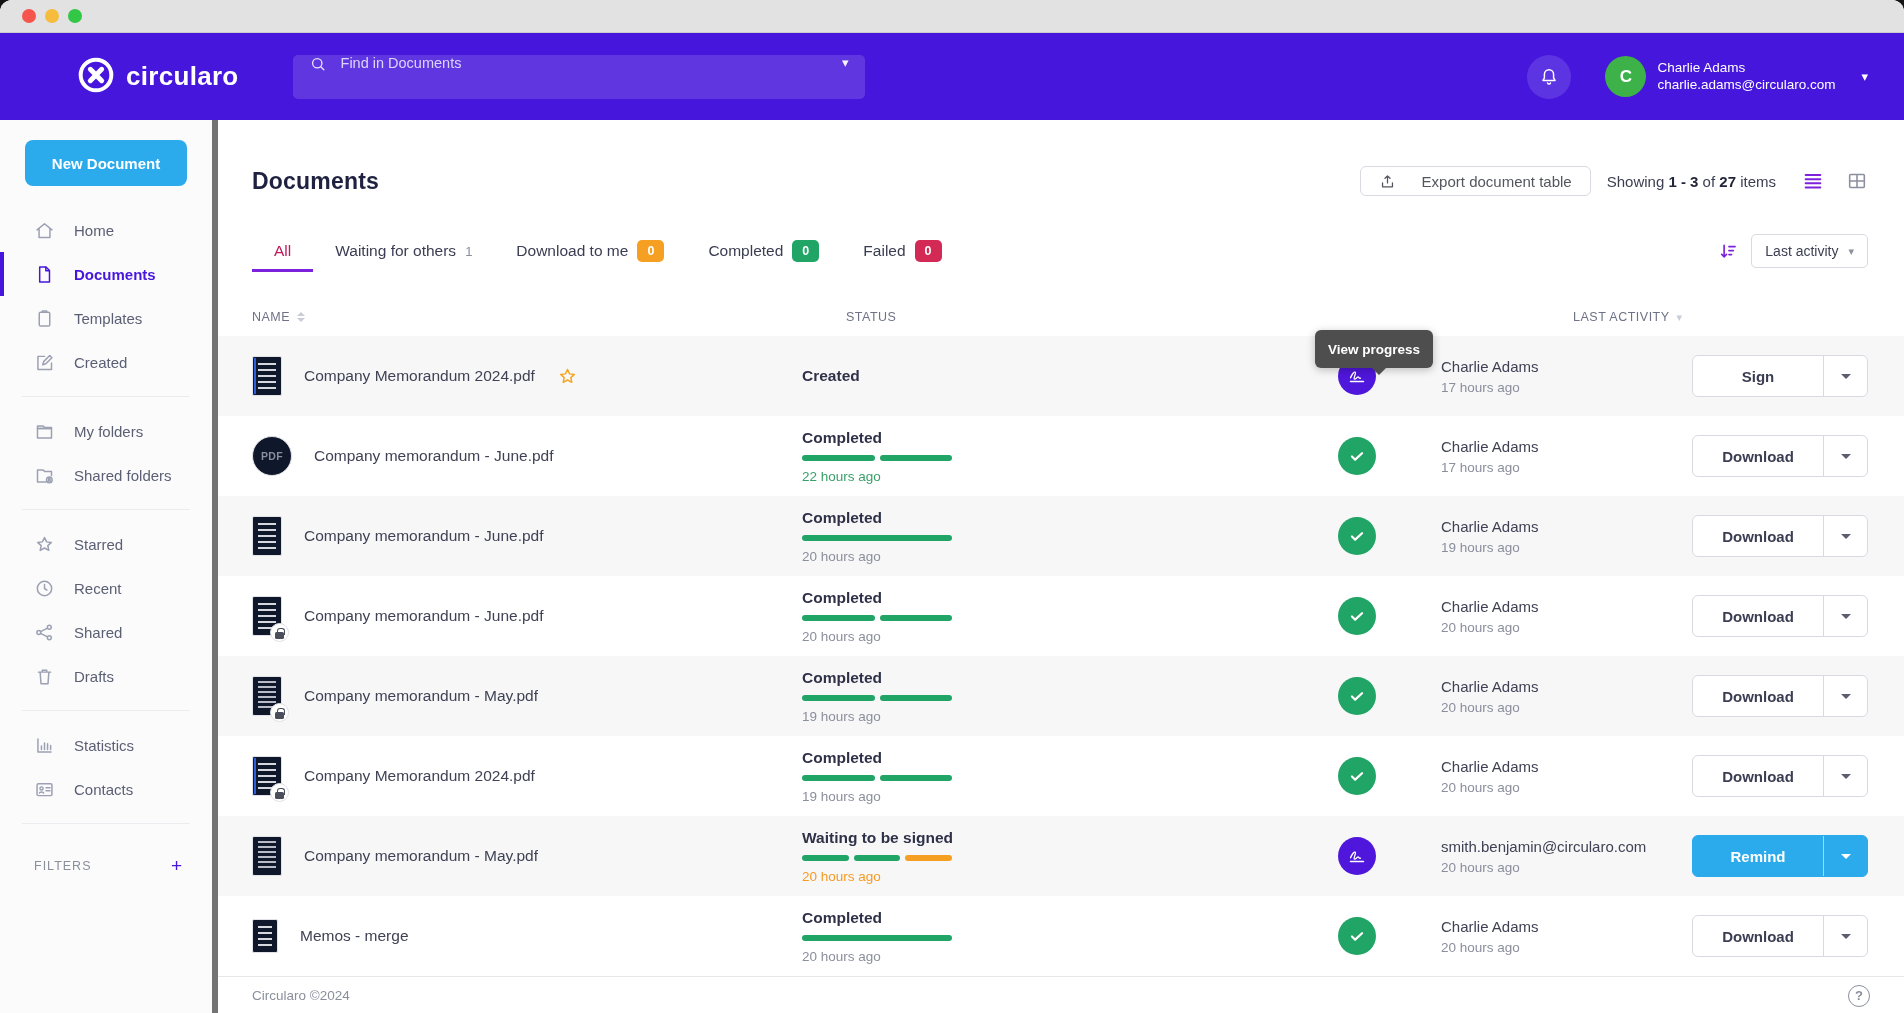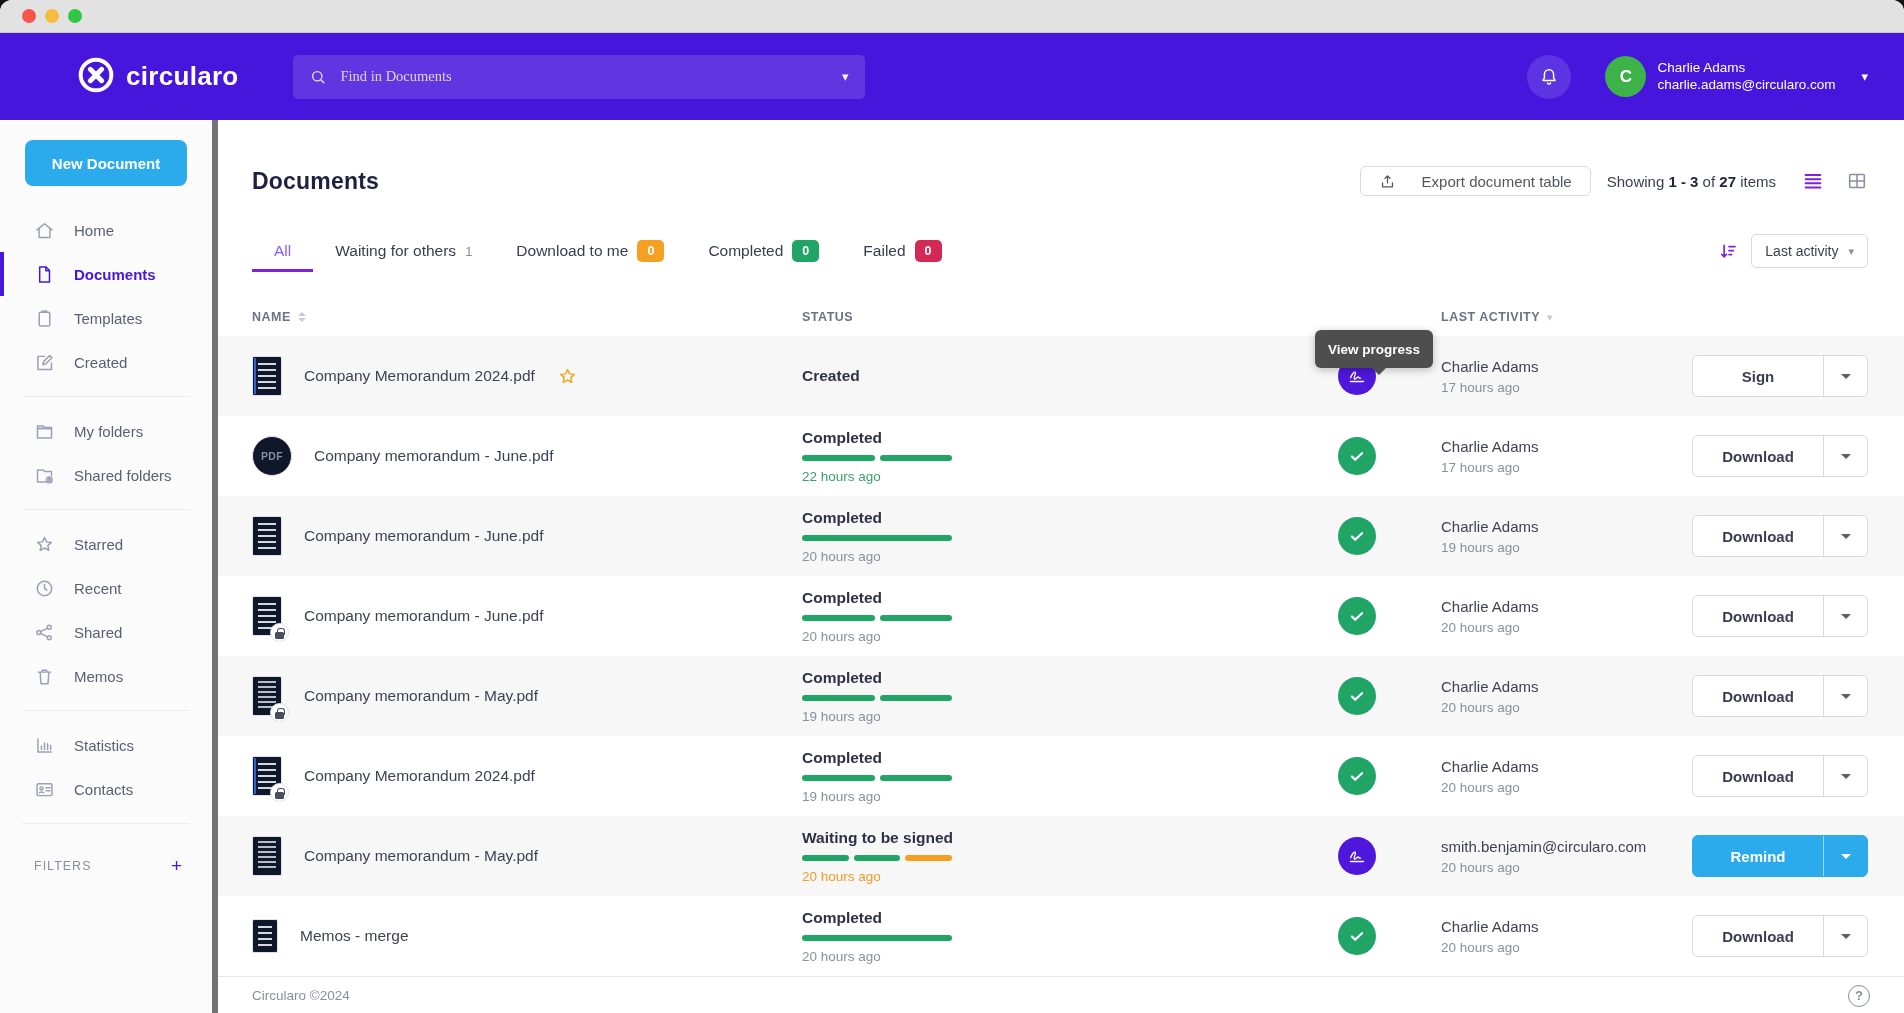--- a/index.html
+++ b/index.html
@@ -11,21 +11,21 @@
   
   .titlebar { height:33px; background:#e2e2e2; border-bottom:1px solid #cccccc; display:flex; align-items:center; padding-left:22px; gap:9px; flex:none; }
   .tl { width:14px; height:14px; border-radius:50%; display:inline-block; }
   .tl.red { background:#f5554d; } .tl.yellow { background:#f6bc3e; } .tl.green { background:#33c748; }
 
   
   .appbar { height:87px; background:#4616dd; display:flex; align-items:center; padding:0 36px; flex:none; color:#fff; }
   .brand { display:flex; align-items:center; gap:10px; margin-left:40px; cursor:pointer; }
   .brand svg { width:40px; height:40px; }
   .brand-text { font-size:26px; font-weight:800; letter-spacing:.3px; }
-  .search { margin-left:54px; width:572px; height:44px; background:rgba(255,255,255,.14); border-radius:5px; display:flex; align-items:center; padding:0 16px;font-family:Liberation Serif, serif; }
+  .search { margin-left:54px; width:572px; height:44px; background:rgba(255,255,255,.14); border-radius:5px; display:flex; align-items:flex-start; padding:0 16px; }
   .search svg { width:18px; height:18px; opacity:.85; flex:none; }
   .search input { flex:1; background:transparent; border:none; outline:none; color:#fff; font-size:14.5px; margin-left:14px; font-family:inherit; }
   .search input::placeholder { color:rgba(255,255,255,.78); }
   .search .caret { color:#fff; font-size:13px; opacity:.95; cursor:pointer; padding-left:10px; }
   .appbar-right { margin-left:auto; display:flex; align-items:center; }
   .bell { width:44px; height:44px; border-radius:50%; background:rgba(255,255,255,.13); display:flex; align-items:center; justify-content:center; cursor:pointer; }
   .bell svg { width:22px; height:22px; }
   .usermenu { display:flex; align-items:center; margin-left:34px; cursor:pointer; }
   .avatar { width:41px; height:41px; border-radius:50%; background:#3db249; color:#fff; font-size:17px; font-weight:700; display:flex; align-items:center; justify-content:center; }
   .user-meta { margin-left:11px; line-height:1.25; }
@@ -52,33 +52,33 @@
   .export-btn { margin-left:auto; height:30px; border:1px solid #d8dae0; border-radius:6px; background:#fff; display:flex; align-items:center; gap:26px; padding:0 18px; font-size:15px; color:#54565f; font-family:inherit; cursor:pointer; }
   .export-btn svg { width:17px; height:17px; color:#54565f; }
   .showing { margin-left:16px; font-size:15px; color:#3c3f52; white-space:nowrap; }
   .showing b { color:#23263a; }
   .view-icons { display:flex; align-items:center; gap:22px; margin-left:26px; }
   .view-icons svg { width:22px; height:22px; cursor:pointer; }
   .icon-list { color:#7d22dc; } .icon-grid { color:#8b8f9e; }
 
   .tabs-row { display:flex; align-items:center; margin:25px 36px 0 34px; height:42px; flex:none; }
   .tab { padding:0 22px; height:42px; display:flex; align-items:center; gap:9px; font-size:15.5px; color:#3a3d51; cursor:pointer; position:relative; }
-  .tab.active { color:#8b5cf6;justify-content:center; }
+  .tab.active { color:#be185d;justify-content:center; }
   .tab.active::after { content:""; position:absolute; left:0; right:0; bottom:0; height:3px; background:#7d22dc; }
   .count-plain { font-size:13px; color:#8a8f9c; }
   .badge { min-width:27px; height:22px; border-radius:5px; padding:0 7px; color:#fff; font-size:12.5px; font-weight:700; display:inline-flex; align-items:center; justify-content:center; }
   .badge.orange { background:#f5a023; } .badge.green { background:#21a567; } .badge.red { background:#d22a55; }
   .sort-area { margin-left:auto; display:flex; align-items:center; gap:12px; }
   .sort-icon { width:21px; height:21px; color:#7d22dc; cursor:pointer; }
   .sort-btn { height:34px; border:1px solid #d8dae0; border-radius:5px; background:#fff; display:flex; align-items:center; gap:10px; padding:0 13px; font-size:14px; color:#3c3f52; font-family:inherit; cursor:pointer; }
   .sort-btn .caret { color:#8b8f9e; font-size:11px; }
 
   
   .thead, .row { display:grid; grid-template-columns:550px 515px 80px 295px 178px; align-items:center; padding:0 36px 0 34px; }
-  .thead { margin-top:26px; height:38px; flex:none; font-size:12.5px; font-weight:700; letter-spacing:.5px; color:#6e7286; }
+  .thead { margin-top:26px; height:38px; flex:none; font-size:12.5px; font-weight:400; letter-spacing:.5px; color:#6e7286;gap:44px; }
   .th { display:flex; align-items:center; gap:7px; }
   .updown { display:inline-flex; flex-direction:column; gap:2px; }
   .updown i { width:0; height:0; border-left:4px solid transparent; border-right:4px solid transparent; }
   .updown .up { border-bottom:4px solid #c9ccd6; } .updown .dn { border-top:4px solid #c9ccd6; }
   .th-caret { color:#c9ccd6; font-size:11px; }
 
   .rows { flex:none; }
   .row { height:80px; }
   .row:nth-child(odd) { background:#f7f7f8; }
   .cell-name { display:flex; align-items:center; gap:22px; min-width:0; }
@@ -254,21 +254,21 @@
             <circle cx="17.5" cy="6" r="2.2"></circle>
             <circle cx="17.5" cy="18" r="2.2"></circle>
             <path d="M7.5 11l8-4M7.5 13l8 4"></path>
           </svg>
         <span>Shared</span>
       </div>
       <div class="nav-item">
         <svg viewBox="0 0 24 24" fill="none" stroke="currentColor" stroke-width="1.7" stroke-linecap="round" stroke-linejoin="round">
             <path d="M5 7h14M9.5 7V4.8h5V7M7 7l1 13.2h8L17 7"></path>
           </svg>
-        <span>Memos</span>
+        <span>Drafts</span>
       </div>
 
       <div class="nav-div"></div>
 
       <div class="nav-item">
         <svg viewBox="0 0 24 24" fill="none" stroke="currentColor" stroke-width="1.7" stroke-linecap="round" stroke-linejoin="round">
             <path d="M4.5 4.5v15h15"></path>
             <path d="M8.5 16.5v-4M12 16.5V9M15.5 16.5v-6.5M19 16.5V12"></path>
           </svg>
         <span>Statistics</span>

